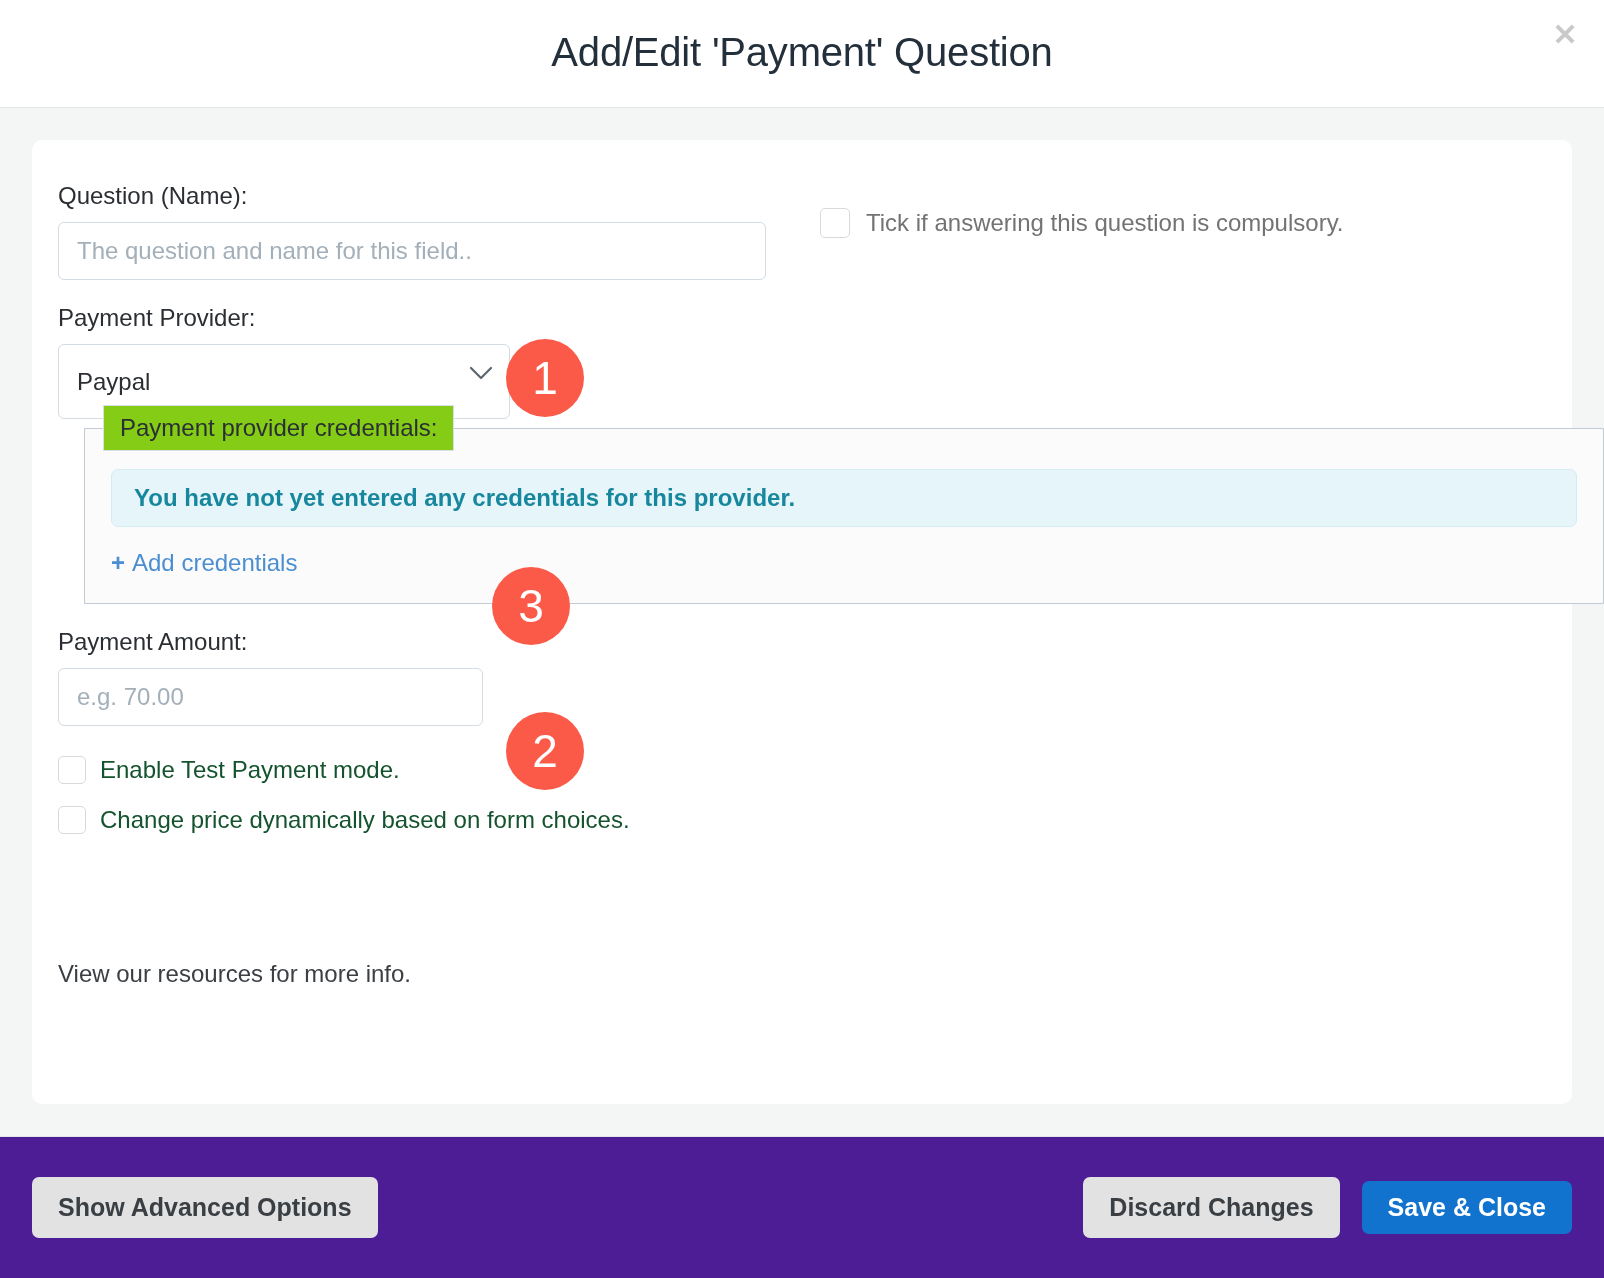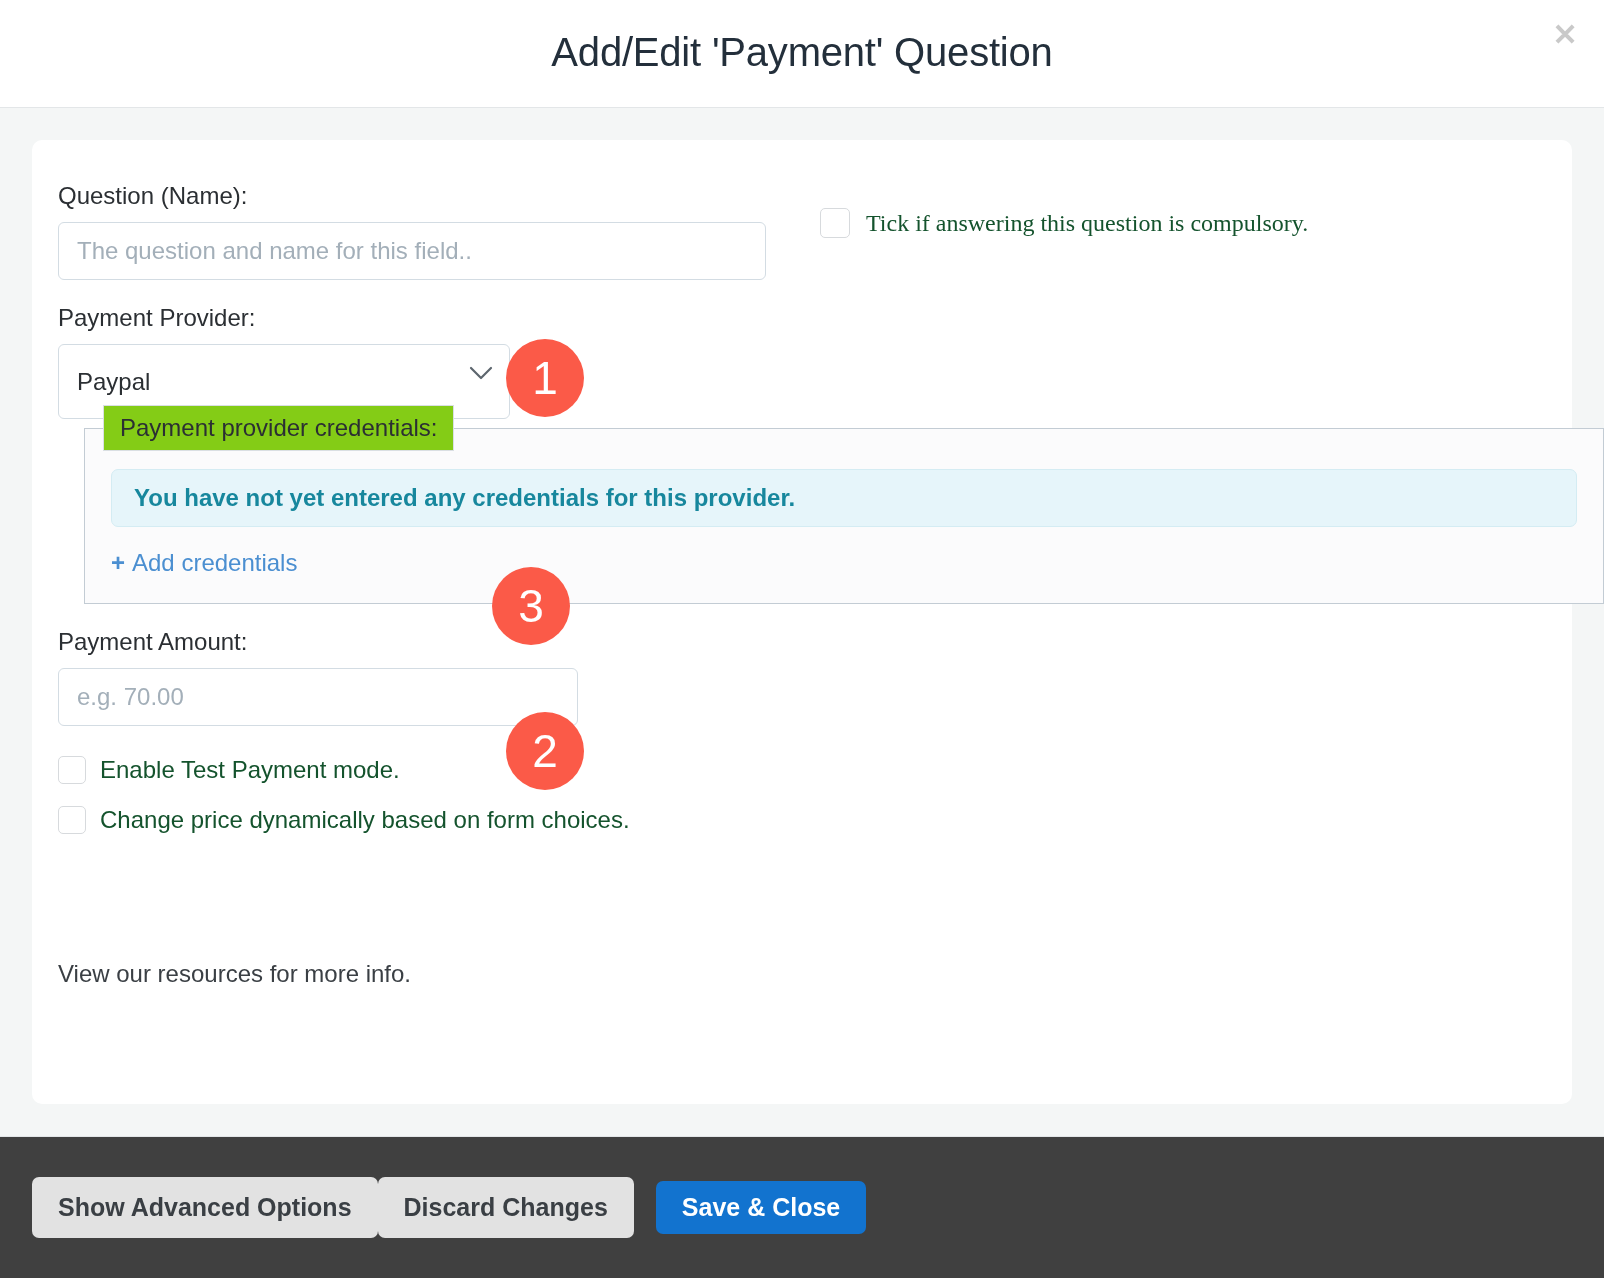--- a/index.html
+++ b/index.html
@@ -100,45 +100,44 @@
     background: #ffffff;
     font-family: "Liberation Sans", sans-serif;
     font-size: 24px;
     color: #2b2f33;
     padding: 0 18px;
     outline: none;
   }
   .text-input::placeholder { color: #a3afb9; }
 
   .amount-input {
-    width: 520px;
+    width: 425px;
   }
 
   .compulsory-wrap {
     display: flex;
     align-items: center;
     margin-left: 54px;
     margin-top: 24px;
   }
   .cb {
     box-sizing: border-box;
     width: 30px;
     height: 30px;
     min-width: 30px;
     border: 1px solid #d7dadd;
     border-radius: 5px;
     background: #ffffff;
     display: inline-block;
   }
   .compulsory-label {
     font-size: 24px;
-    color: #14532d;
+    color: #737373;
     margin-left: 16px;
     line-height: 1;
-    font-family: Liberation Serif, serif;
   }
 
   
   .select-wrap {
     position: relative;
     width: 452px;
     height: 58px;
     margin-bottom: 0;
   }
   .select-box {
@@ -230,25 +229,25 @@
   .resources-note {
     font-size: 24px;
     color: #3a3f44;
     line-height: 1;
   }
 
   
   .modal-footer {
     flex: 0 0 142px;
     height: 142px;
-    background: #404040;
+    background: #4c1d95;
     border-top: 1px solid #e3e6e8;
     display: flex;
     align-items: center;
-    justify-content: flex-start;
+    justify-content: space-between;
     padding: 0 32px;
     box-sizing: border-box;
   }
   .btn {
     font-family: "Liberation Sans", sans-serif;
     font-size: 25px;
     border: none;
     border-radius: 7px;
     cursor: pointer;
     line-height: 1;

